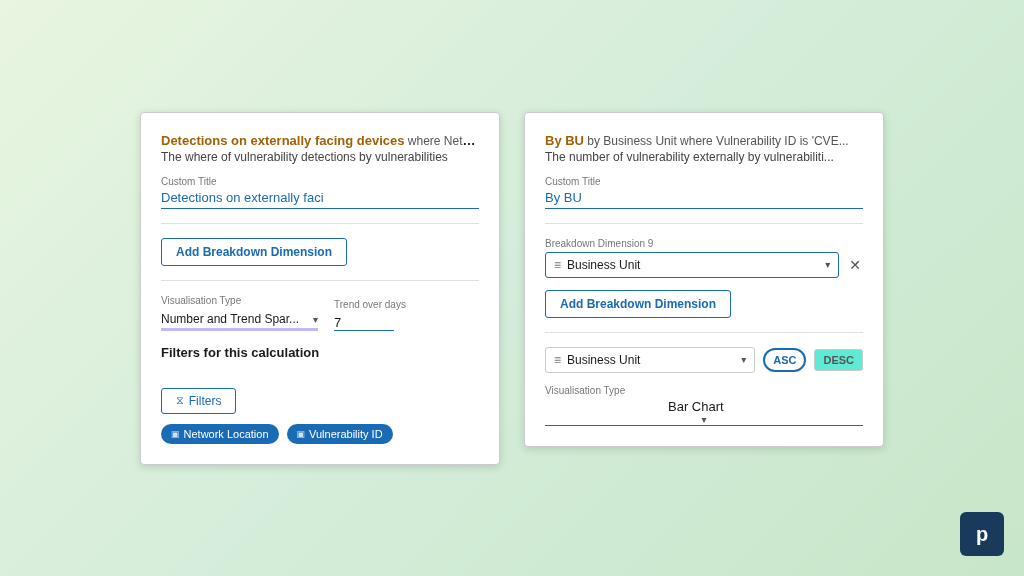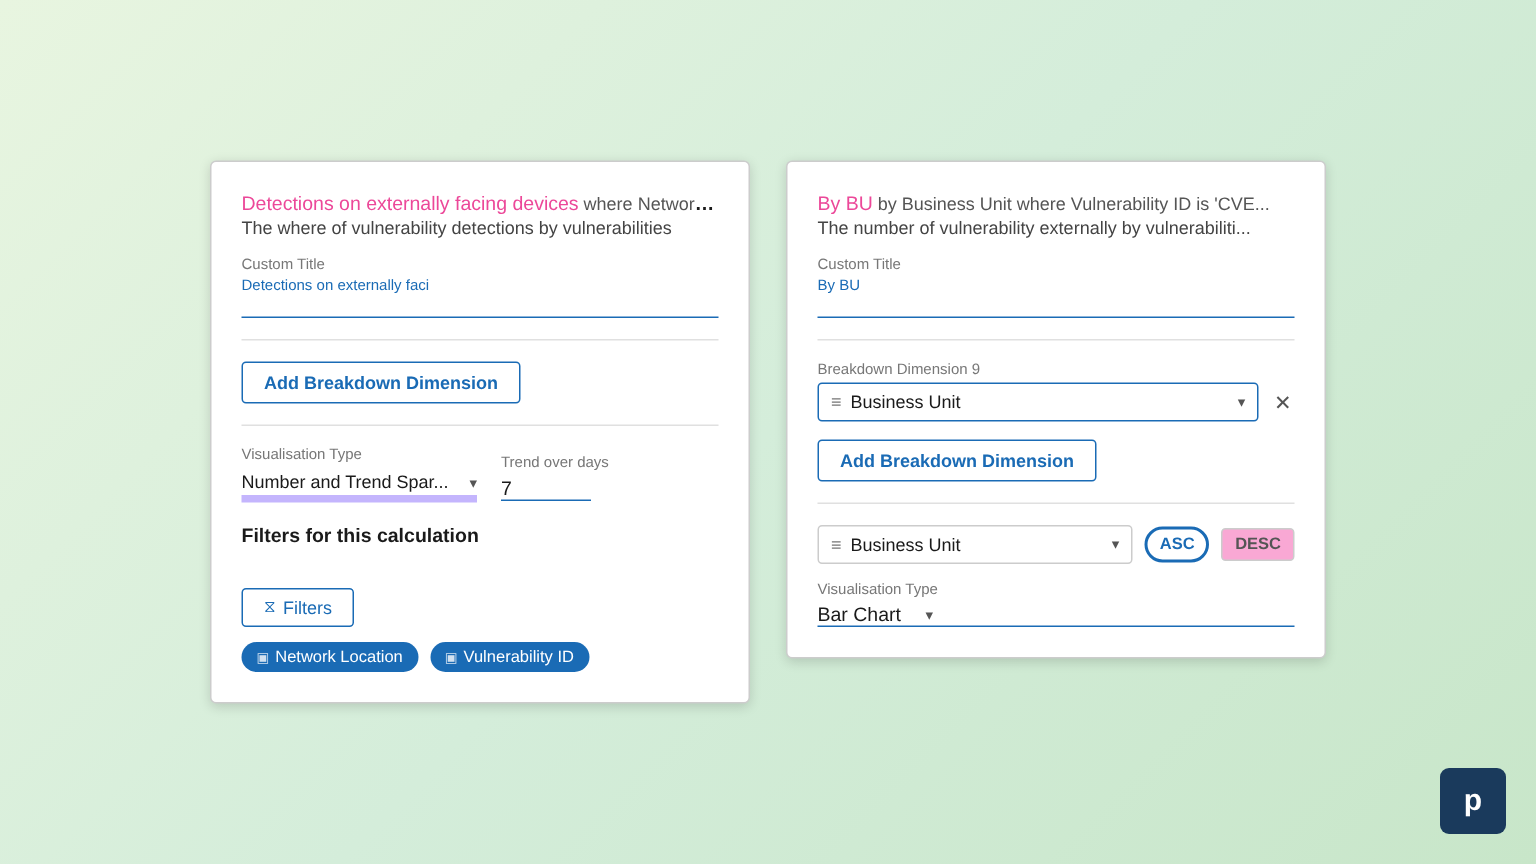--- a/index.html
+++ b/index.html
@@ -48,24 +48,24 @@
       margin-bottom: 12px;
     }
 
     .field-label {
       font-size: 10px;
       color: #777;
       margin-bottom: 3px;
     }
 
     .field-value {
-      font-size: 10px;
+      font-size: 13px;
       color: #1a6bb5;
       border-bottom: 1px solid #1a6bb5;
-      padding-bottom: 15px;
+      padding-bottom: 3px;
       margin-bottom: 14px;
       display: block;
     }
 
     .divider {
       border: none;
       border-top: 1px solid #e0e0e0;
       margin: 14px 0;
     }
 
@@ -85,21 +85,21 @@
       display: flex;
       gap: 16px;
       align-items: flex-end;
       margin-bottom: 14px;
     }
 
     .select-wrapper {
       position: relative;
       display: inline-flex;
       align-items: center;
-      border-bottom: 5px solid #c4b5fd;
+      border-bottom: 3px solid #c4b5fd;
     }
 
     .select-wrapper select {
       appearance: none;
       border: none;
       background: transparent;
       font-size: 12px;
       color: #1a1a1a;
       padding-right: 18px;
       padding-bottom: 2px;
@@ -239,34 +239,35 @@
       color: #1a6bb5;
       font-size: 11px;
       font-weight: 700;
       padding: 4px 8px;
       border-radius: 12px;
       cursor: pointer;
     }
 
     .desc-btn {
       border: 1px solid #ccc;
-      background: #f9a8d4;
+      background: #5eead4;
       color: #555;
       font-size: 11px;
       font-weight: 600;
       padding: 4px 8px;
       border-radius: 3px;
       cursor: pointer;
     }
 
     .vis-select-box {
       border: none;
       border-bottom: 1px solid #1a6bb5;
       display: flex;
       align-items: center;
+      flex-direction: column;
     }
 
     .vis-select-box select {
       border: none;
       background: transparent;
       font-size: 13px;
       color: #1a1a1a;
       outline: none;
       appearance: none;
       padding-right: 16px;
@@ -291,22 +292,22 @@
       border-radius: 6px;
       display: flex;
       align-items: center;
       justify-content: center;
       color: white;
       font-size: 20px;
       font-weight: 900;
     }
 
     .header-bold {
-      font-weight: 400;
-      color: #ec4899;
+      font-weight: 700;
+      color: #a16207;
     }
     .header-normal {
       font-weight: 400;
       color: #555;
       font-size: 12px;
     }
   </style>
 </head>
 <body>
 

